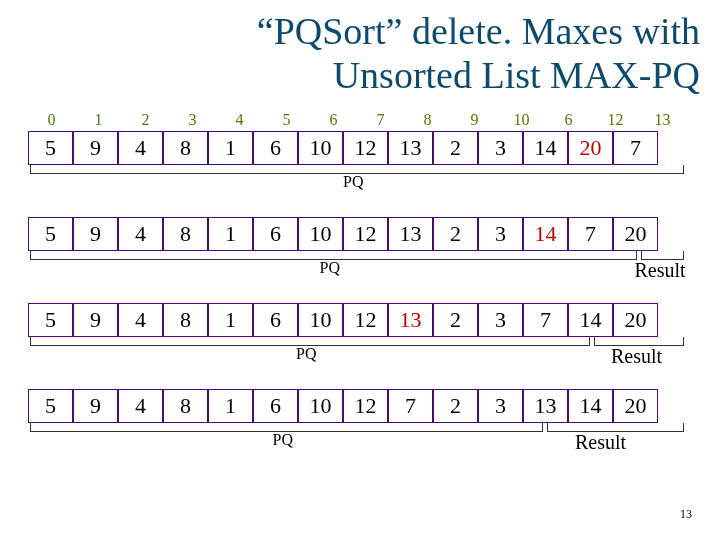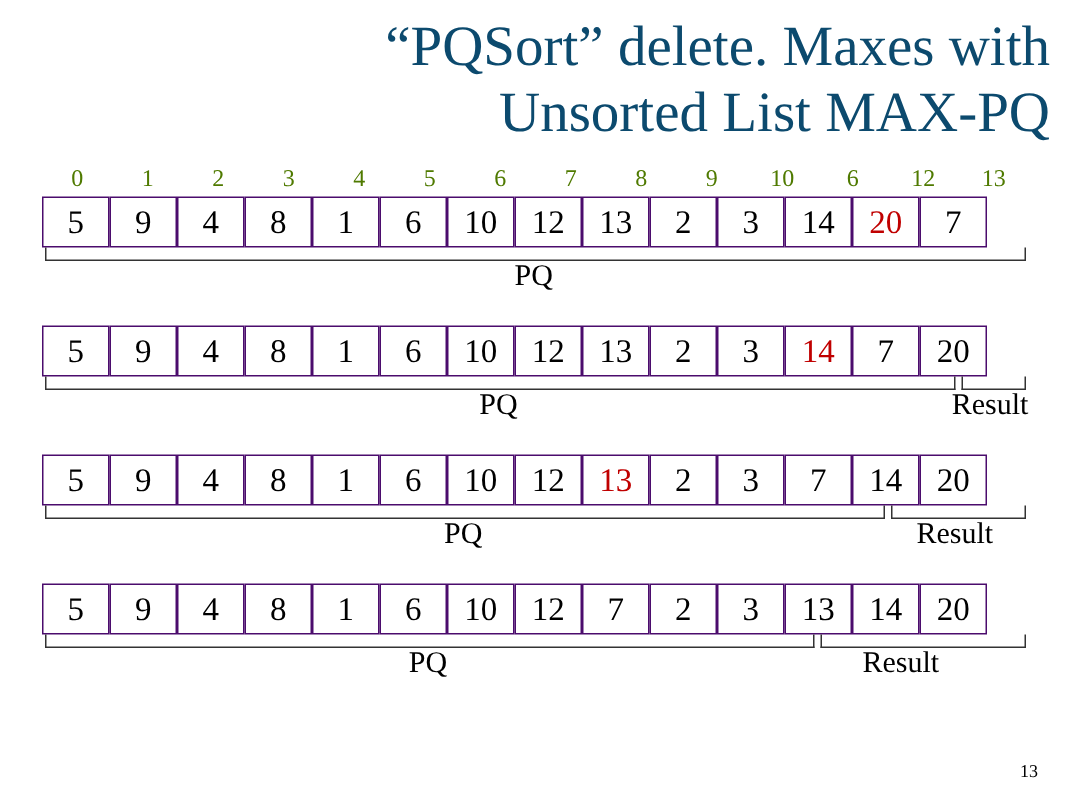--- a/index.html
+++ b/index.html
@@ -61,21 +61,21 @@
   }
   .bracket {
     position: absolute;
     border-bottom: 1px solid #333;
     border-left: 1px solid #333;
     border-right: 1px solid #333;
     height: 8px;
   }
   .bracket-lbl {
     position: absolute;
-    font-size: 20px;
+    font-size: 16px;
     top: 8px;
   }
   .result-lbl {
     position: absolute;
     font-size: 20px;
     top: 8px;
   }
   .page-num {
     position: absolute;
     right: 28px;

